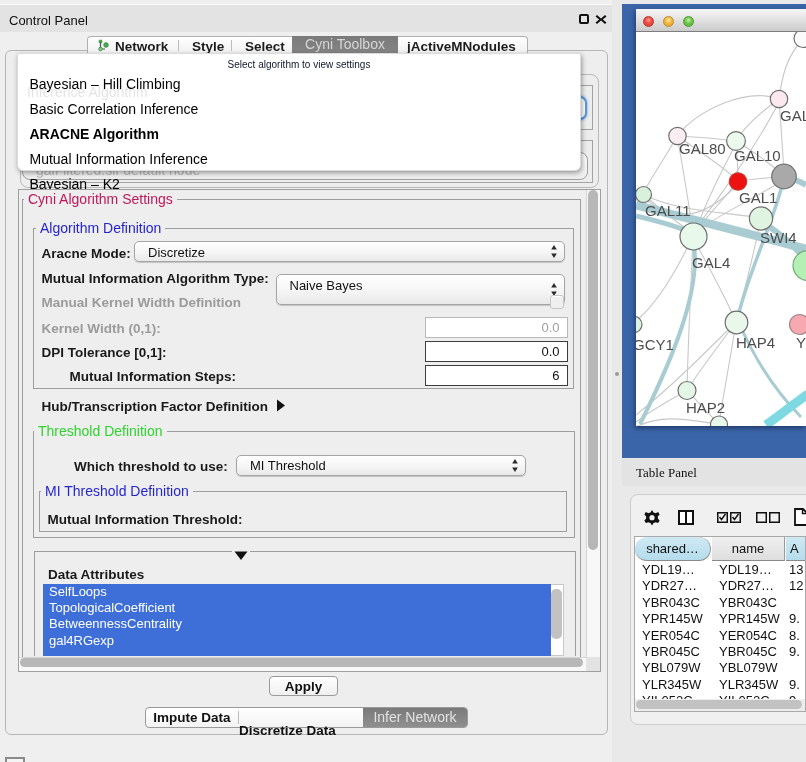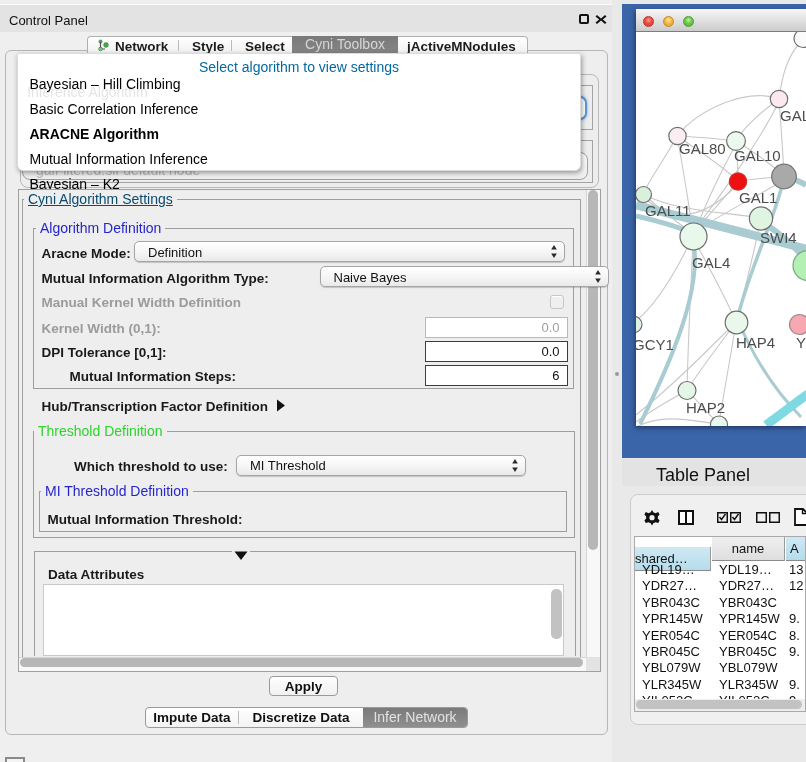--- a/index.html
+++ b/index.html
@@ -56,59 +56,59 @@
 
   <div class="abs" style="left:20px; top:74px; width:579px; height:114px; border:1px solid #b9b9b9; border-radius:8px; background:#ededed;"></div>
   <div class="abs" style="left:30px; top:85px; width:563px; height:45px; border:1px solid #a3a3a3; background:#ededed;"></div>
   <div class="abs" style="left:566px; top:96px; width:21px; height:24px; border:2.5px solid #5b97d6; border-radius:7px; background:#fff; box-shadow:0 0 3px #6aa5e0;"></div>
   <div class="abs" style="left:30px; top:140px; width:563px; height:43px; border:1px solid #a3a3a3; background:#ededed;"></div>
   <div class="abs" style="left:22px; top:152px; width:566px; height:28px; border:1px solid #a0a0a0; border-radius:8px; background:linear-gradient(#fff,#ededed); overflow:hidden;">
     <span style="position:absolute; left:13px; top:9px; font-size:14px; color:#b9b9b9;">galFiltered.sif default node</span>
   </div>
 
   <div class="abs" style="left:17px; top:53px; width:564px; height:117.5px; background:#ffffff; border-radius:2px 2px 6px 6px; box-shadow:1px 2px 5px rgba(0,0,0,0.38); border:1px solid #dcdcdc;"></div>
-  <div class="abs" style="left:17px; top:59px; width:564px; text-align:center; font-size:14px; color:#0369a1;">Select algorithm to view settings</div>
+  <div class="abs" style="left:17px; top:59px; width:564px; text-align:center; font-size:10px; color:#0f172a;">Select algorithm to view settings</div>
   <div class="abs" style="left:17.5px; top:71.5px; font-size:14px; color:#000; line-height:25px;margin-left:12px;">
     Bayesian – Hill Climbing<br>
     Basic Correlation Inference<br>
     <b>ARACNE Algorithm</b><br>
     Mutual Information Inference<br>
     Bayesian – K2<br>
     Dream8 DC_TDC Algorithm
   </div>
   <div class="abs" style="left:27px; top:84px; font-size:14px; color:rgba(130,130,130,0.22);">Inference Algorithm</div>
 
   <div class="abs" style="left:17.5px; top:188.5px; width:583px; height:483px; border:1px solid #9f9f9f; background:#eeeeee;"></div>
 
   <div class="abs" style="left:586px; top:189.5px; width:14px; height:467px; background:#f8f8f8; border-left:1px solid #d5d5d5;"></div>
   <div class="abs" style="left:588px; top:190px; width:10px; height:360px; background:#b7b7b7; border-radius:5px;"></div>
 
   <div class="abs" style="left:18.5px; top:656.5px; width:568px; height:14px; background:#f8f8f8; border-top:1px solid #d5d5d5;"></div>
   <div class="abs" style="left:20px; top:658px; width:563px; height:9px; background:#b7b7b7; border-radius:5px;"></div>
   <div class="abs" style="left:586px; top:657px; width:14px; height:14px; background:#e3e3e3;"></div>
 
   <div class="abs" style="left:22px; top:198.5px; width:559px; height:458px; border:1px solid #9e9e9e; border-bottom:none;"></div>
-  <div class="grouptitle" style="left:24px; top:192px; color:#0c4a6e;text-decoration:underline;">Cyni Algorithm Settings</div>
+  <div class="grouptitle" style="left:24px; top:192px; color:#be185d;">Cyni Algorithm Settings</div>
 
   <div class="abs" style="left:32.5px; top:228px; width:541px; height:161px; border:1px solid #9e9e9e;"></div>
   <div class="grouptitle" style="left:36px; top:221px; color:#2525cc;">Algorithm Definition</div>
 
   <div class="abs blab" style="left:41.5px; top:245.5px;">Aracne Mode:</div>
   <div class="combo" style="left:134px; top:241px; width:431px; height:21px;">
-    <span class="ctext">Definition</span>
+    <span class="ctext">Discretize</span>
     <span class="arr">
         <svg width="6" height="13" viewBox="0 0 6 13">
           <path d="M3 0 L5.8 4.4 L0.2 4.4 Z" fill="#2b2b2b"></path>
           <path d="M3 13 L5.8 8.6 L0.2 8.6 Z" fill="#2b2b2b"></path>
         </svg>
       </span>
   </div>
 
   <div class="abs blab" style="left:41.5px; top:270.5px;">Mutual Information Algorithm Type:</div>
-  <div class="combo" style="left:275.5px; top:266px; width:289.5px; height:21px;margin-left:44px;">
+  <div class="combo" style="left:275.5px; top:274px; width:289.5px; height:31px;">
     <span class="ctext">Naive Bayes</span>
     <span class="arr">
         <svg width="6" height="13" viewBox="0 0 6 13">
           <path d="M3 0 L5.8 4.4 L0.2 4.4 Z" fill="#2b2b2b"></path>
           <path d="M3 13 L5.8 8.6 L0.2 8.6 Z" fill="#2b2b2b"></path>
         </svg>
       </span>
   </div>
 
   <div class="abs blab" style="left:41.5px; top:295px; color:#9b9b9b;">Manual Kernel Width Definition</div>
@@ -147,28 +147,29 @@
   <div class="abs blab" style="left:47.5px; top:511.5px;">Mutual Information Threshold:</div>
 
   <div class="abs" style="left:34px; top:551px; width:542px; height:105px; border:1px solid #9e9e9e; border-bottom:none;"></div>
   <svg class="abs" style="left:232px; top:549px; background:#eeeeee; padding:0;" width="18" height="13" viewBox="0 0 18 13">
       <path d="M2.5 2.5 L15.5 2.5 L9 11 Z" fill="#111"></path>
     </svg>
 
   <div class="abs blab" style="left:40px; top:566.5px;padding-left:8px;">Data Attributes</div>
 
   <div class="abs" style="left:43px; top:584px; width:521px; height:72px; background:#ffffff; border:1px solid #c8c8c8;"></div>
+  <div class="abs" style="left:43px; top:584px; width:507.5px; height:72px; background:#3e6ed8; color:#fff; font-size:13px; line-height:16.2px; padding-left:6px;">SelfLoops<br>TopologicalCoefficient<br>BetweennessCentrality<br>gal4RGexp</div>
   <div class="abs" style="left:551px; top:589px; width:10.5px; height:50px; background:#c2c2c2; border-radius:5px;"></div>
 
   <div class="abs" style="left:269px; top:676px; width:69px; height:20px; border:1px solid #9a9a9a; border-radius:4px; background:linear-gradient(#ffffff,#f0f0f0); font-size:13.5px; font-weight:bold; color:#111; text-align:center; line-height:19px;">Apply</div>
 
   <div class="abs" style="left:145px; top:707px; width:323px; height:21px; border:1px solid #9a9a9a; border-radius:4px; background:linear-gradient(#ffffff,#f3f3f3); font-size:13.5px; font-weight:bold; color:#111;">
     <div class="abs" style="left:0; top:0; width:92px; height:19px; text-align:center; line-height:19px;">Impute Data</div>
     <div class="abs" style="left:92px; top:3px; width:1px; height:13px; background:#bbb;"></div>
-    <div class="abs" style="left:93px; top:0; width:124px; height:19px; text-align:center; line-height:19px;">Discretize Data</div>
+    <div class="abs" style="left:93px; top:13px; width:124px; height:19px; text-align:left; line-height:19px;">Discretize Data</div>
     <div class="abs" style="left:217px; top:0; width:104px; height:19px; background:linear-gradient(#7a7a7a,#8f8f8f); border-radius:0 3px 3px 0; color:#e2e2e2; font-weight:normal; font-size:14px; text-align:center; line-height:19px;">Infer Network</div>
   </div>
 
   <div class="abs" style="left:5px; top:757px; width:20px; height:10px; border:2px solid #8a8a8a; background:#f4f4f4;"></div>
 
   <div class="abs" style="left:615px; top:372px; width:4px; height:4px; border-radius:2px; background:#9a9a9a;"></div>
 
   <div class="abs" style="left:622px; top:4px; width:184px; height:454px; background:#3b65a9;"></div>
 
   <div class="abs" style="left:636px; top:9px; width:170px; height:417px; box-shadow:-1px 2px 5px rgba(0,0,20,0.45);"></div>
@@ -250,21 +251,21 @@
       <text x="9" y="184">GAL11</text>
       <text x="56" y="236">GAL4</text>
       <text x="100" y="316">HAP4</text>
       <text x="160" y="316">Y</text>
       <text x="-3" y="318">GCY1</text>
       <text x="50" y="381">HAP2</text>
     </g>
   </svg>
 
   <div class="abs" style="left:622px; top:459px; width:184px; height:27px; background:#e3e3e3;"></div>
-  <div class="abs" style="left:656px; top:465px; font-size:18px; color:#111;">Table Panel</div>
+  <div class="abs" style="left:636px; top:465px; font-size:13px; color:#111;font-family:Liberation Serif, serif;">Table Panel</div>
 
   <div class="abs" style="left:630px; top:494px; width:184px; height:231px; background:#f0f0f0; border:1px solid #cdcdcd; border-radius:8px;"></div>
 
   <svg class="abs" style="left:644px; top:510px;" width="16" height="16" viewBox="0 0 16 16">
     <path fill="#111" d="M8 0 L9.5 2.5 a6 6 0 0 1 2 0.8 L14.2 2 L15.6 4.4 L13.8 6.4 a6 6 0 0 1 0 2.2 L15.6 10.6 L14.2 13 L11.5 12.2 a6 6 0 0 1 -2 0.8 L8 15.5 L6.5 13 a6 6 0 0 1 -2 -0.8 L1.8 13 L0.4 10.6 L2.2 8.6 a6 6 0 0 1 0 -2.2 L0.4 4.4 L1.8 2 L4.5 3.3 a6 6 0 0 1 2 -0.8 Z"></path>
     <circle cx="8" cy="7.7" r="2.6" fill="#f0f0f0"></circle>
   </svg>
   <div class="abs" style="left:678px; top:510px; width:16px; height:15px; border:2px solid #111; background:#fff;">
       <div style="position:absolute; left:5px; top:0; width:2px; height:11px; background:#111;"></div>
     </div>
@@ -277,21 +278,21 @@
   <svg class="abs" style="left:756px; top:512px;" width="24" height="11" viewBox="0 0 24 11">
     <rect x="0.75" y="0.75" width="9.5" height="9.5" fill="none" stroke="#111" stroke-width="1.5"></rect>
     <rect x="13.75" y="0.75" width="9.5" height="9.5" fill="none" stroke="#111" stroke-width="1.5"></rect>
   </svg>
   <svg class="abs" style="left:794px; top:508px;" width="14" height="18" viewBox="0 0 14 18">
       <path d="M1 1 L9 1 L13 5 L13 17 L1 17 Z" fill="#fff" stroke="#111" stroke-width="1.8"></path>
       <path d="M8.5 1.5 L8.5 5.5 L12.5 5.5" fill="none" stroke="#111" stroke-width="1.4"></path>
     </svg>
 
   <div class="abs" style="left:634px; top:536px; width:172px; height:176px; background:#ffffff; border:1px solid #a9a9a9; overflow:hidden;">
-    <div style="position:absolute; left:0; top:10px; width:76px; height:24px; background:linear-gradient(#cfe9f3,#b5dcec); border-right:1px solid #9a9a9a; border-bottom:1px solid #8a8a8a; font-size:13px; text-align:left; line-height:24px; color:#111;">shared…</div>
+    <div style="position:absolute; left:0; top:0; width:76px; height:24px; background:linear-gradient(#cfe9f3,#b5dcec); border-right:1px solid #9a9a9a; border-bottom:1px solid #8a8a8a; font-size:13px; text-align:center; line-height:24px; color:#111;border-radius:12px;">shared…</div>
     <div style="position:absolute; left:77px; top:0; width:73px; height:24px; background:linear-gradient(#efefef,#dedede); border-right:1px solid #9a9a9a; border-bottom:1px solid #8a8a8a; font-size:13px; text-align:center; line-height:24px; color:#111;">name</div>
     <div style="position:absolute; left:151px; top:0; width:21px; height:24px; background:linear-gradient(#cfe9f3,#b5dcec); border-bottom:1px solid #8a8a8a; font-size:13px; line-height:24px; color:#111; padding-left:4px;">A</div>
     <div style="position:absolute; left:0; top:25px; width:172px; font-size:13px; color:#111; line-height:16.4px;">
       <div style="position:absolute; left:7px;">YDL19…<br>YDR27…<br>YBR043C<br>YPR145W<br>YER054C<br>YBR045C<br>YBL079W<br>YLR345W<br>YIL052C</div>
       <div style="position:absolute; left:84px;">YDL19…<br>YDR27…<br>YBR043C<br>YPR145W<br>YER054C<br>YBR045C<br>YBL079W<br>YLR345W<br>YIL052C</div>
       <div style="position:absolute; left:154px;">13<br>12<br><br>9.<br>8.<br>9.<br><br>9.<br>9.</div>
     </div>
   </div>
 
   <div class="abs" style="left:635px; top:699px; width:170px; height:12px; background:#ededed;"></div>

